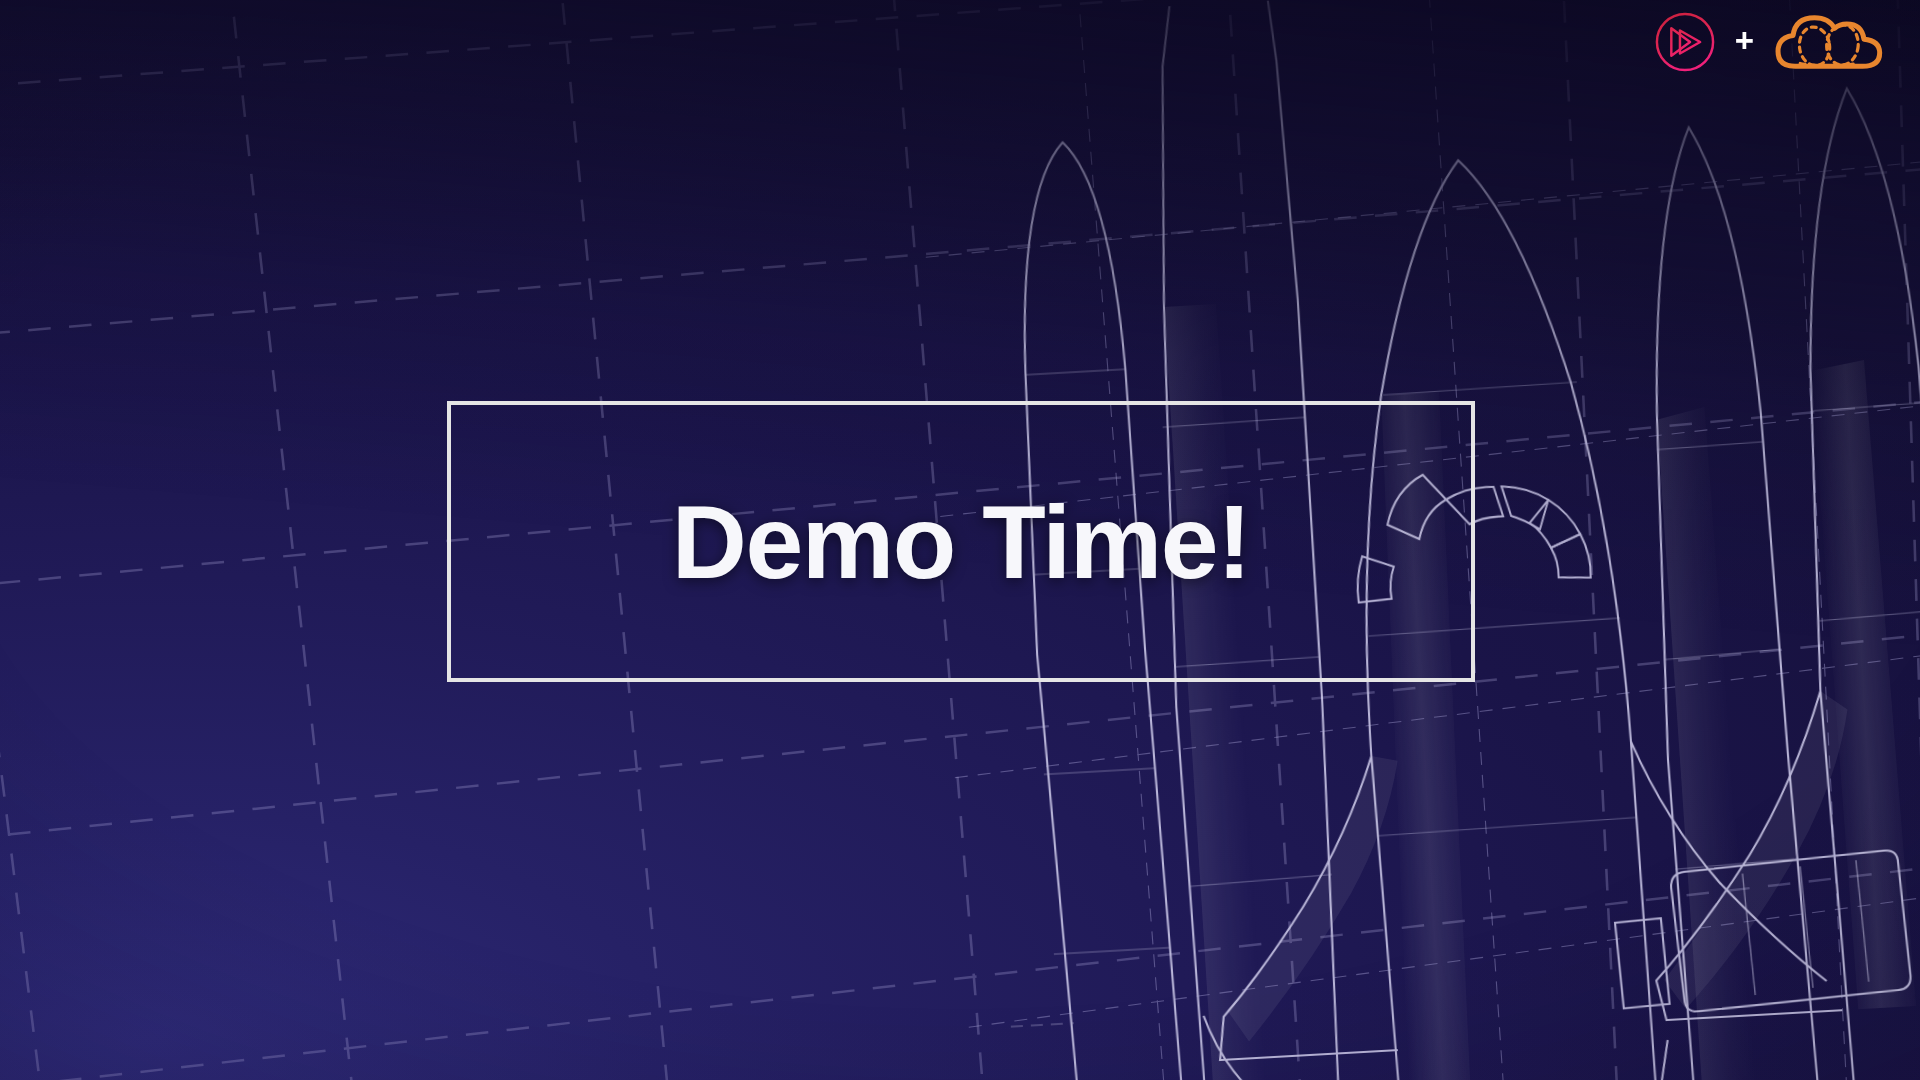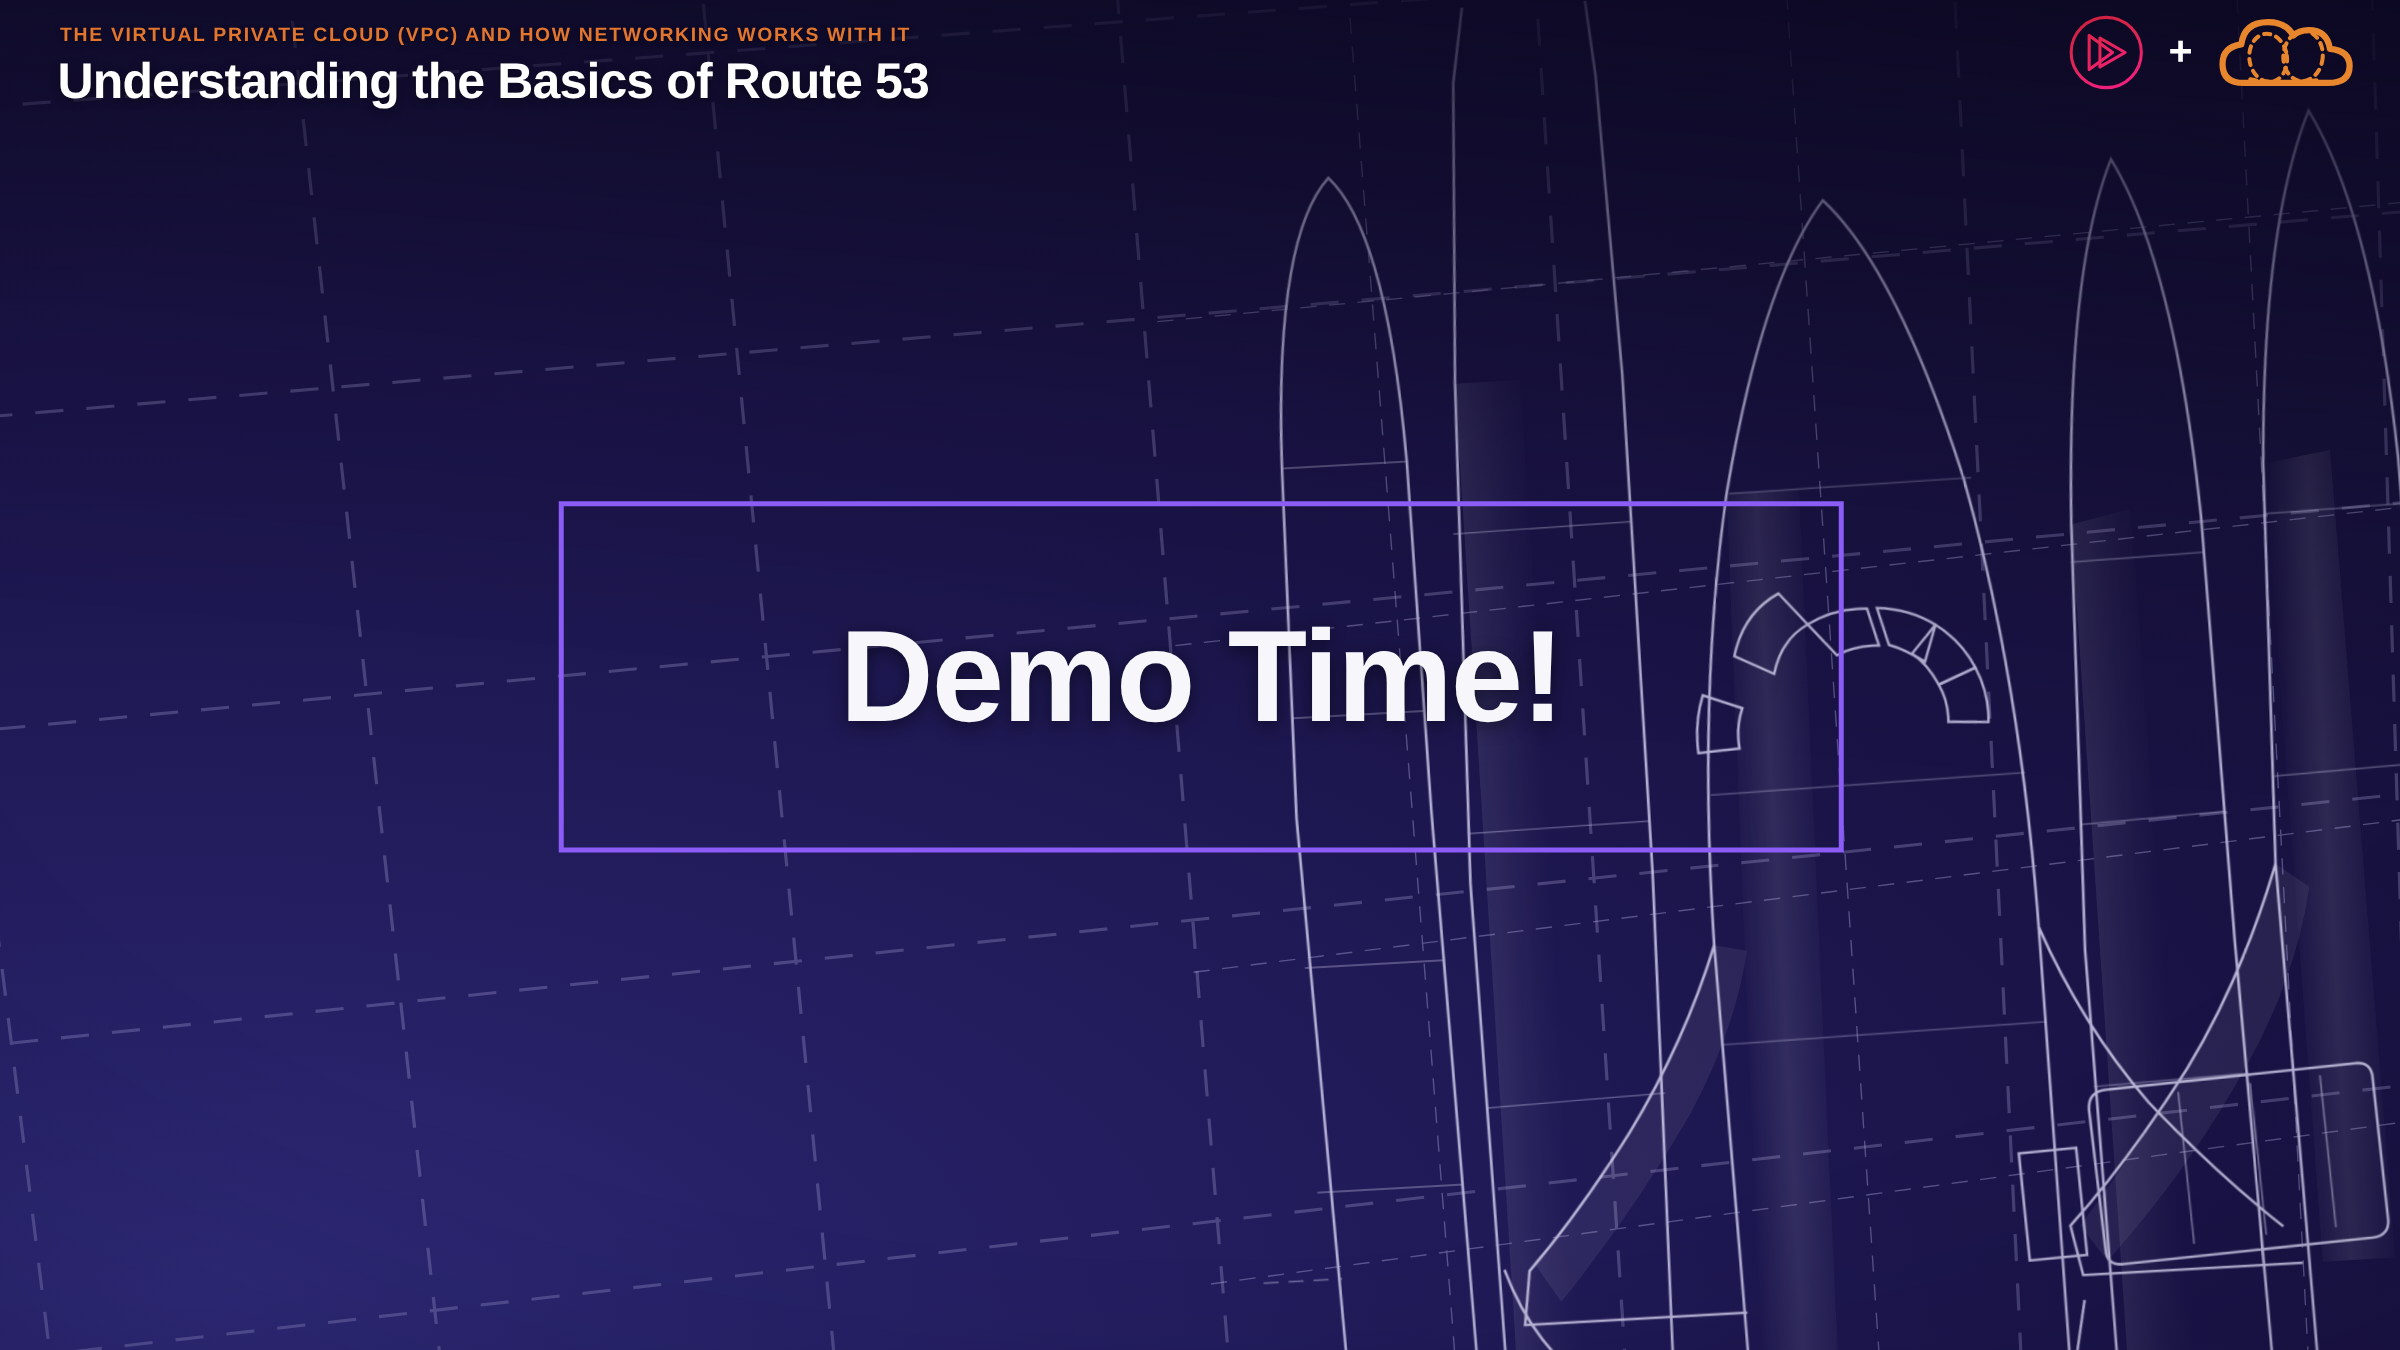--- a/index.html
+++ b/index.html
@@ -114,21 +114,21 @@
   .acg-logo { width: 126px; height: 72px; display: block; }
 
   
   .demo-box {
     position: absolute;
     left: 447px;
     top: 401px;
     width: 1028px;
     height: 281px;
     box-sizing: border-box;
-    border: 4px solid #8b5cf6;
+    border: 4px solid #e5e5e5;
     display: flex;
     align-items: center;
     justify-content: center;
     z-index: 25;
   }
   .demo-text {
     font-size: 104px;
     font-weight: bold;
     color: #f7f7fb;
     letter-spacing: -1.5px;
@@ -259,24 +259,20 @@
         <path d="M 170 -20 L 196 1140"></path>
         <path d="M 520 -20 L 534 1140"></path>
         <path d="M 880 -20 L 876 1140"></path>
       </g>
     </svg>
   </div>
 
   <div class="bg-darktop"></div>
   <div class="bg-vignette"></div>
 
-  <div class="header">
-    <div class="eyebrow">The Virtual Private Cloud (VPC) and How Networking Works With It</div>
-    <h1 class="slide-title">Understanding the Basics of Route 53</h1>
-  </div>
 
   <div class="brand-lockup">
 
     <span>
       <svg class="ps-logo" viewBox="0 0 100 100" xmlns="http://www.w3.org/2000/svg">
         <defs>
           <linearGradient id="psGrad" x1="0" y1="0" x2="0.4" y2="1">
             <stop offset="0%" stop-color="#c9203c"></stop>
             <stop offset="55%" stop-color="#e02555"></stop>
             <stop offset="100%" stop-color="#f0207a"></stop>

